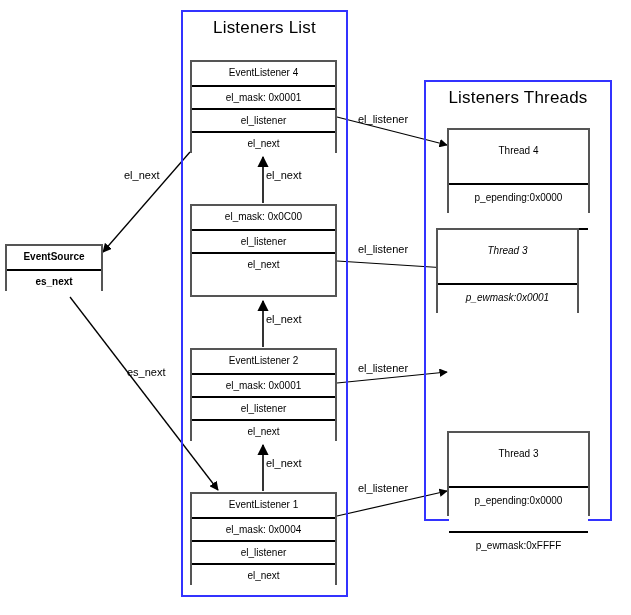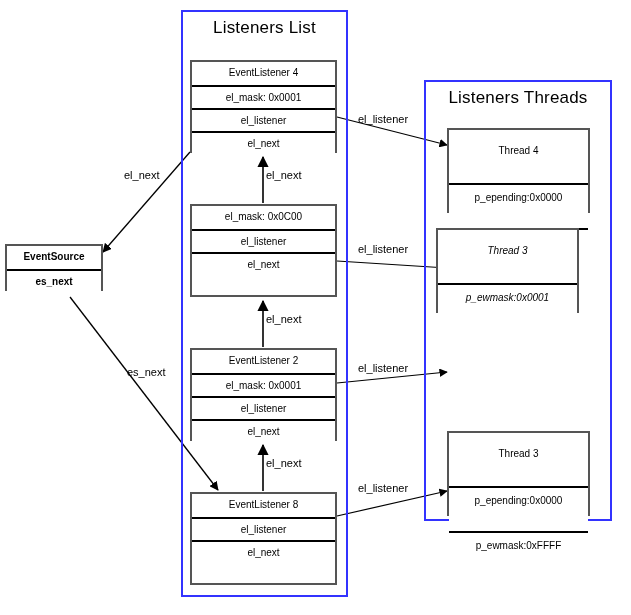--- a/index.html
+++ b/index.html
@@ -154,21 +154,22 @@
   </div>
 
   <div class="struct" style="left:190px; top:348px; width:147px; height:93px;">
     <div class="row">EventListener 2</div>
     <div class="row">el_mask: 0x0001</div>
     <div class="row">el_listener</div>
     <div class="row">el_next</div>
   </div>
 
   <div class="struct" style="left:190px; top:492px; width:147px; height:93px;">
-    <div class="row">EventListener 8</div>
+    <div class="row">EventListener 1</div>
+    <div class="row">el_mask: 0x0004</div>
     <div class="row">el_listener</div>
     <div class="row">el_next</div>
   </div>
 
   <div class="struct thread" style="left:447px; top:128px; width:143px; height:85px;">
     <div class="row">Thread 4</div>
     <div class="row">p_epending:0x0000</div>
     <div class="row">p_ewmask:0xFFFF</div>
   </div>
 

